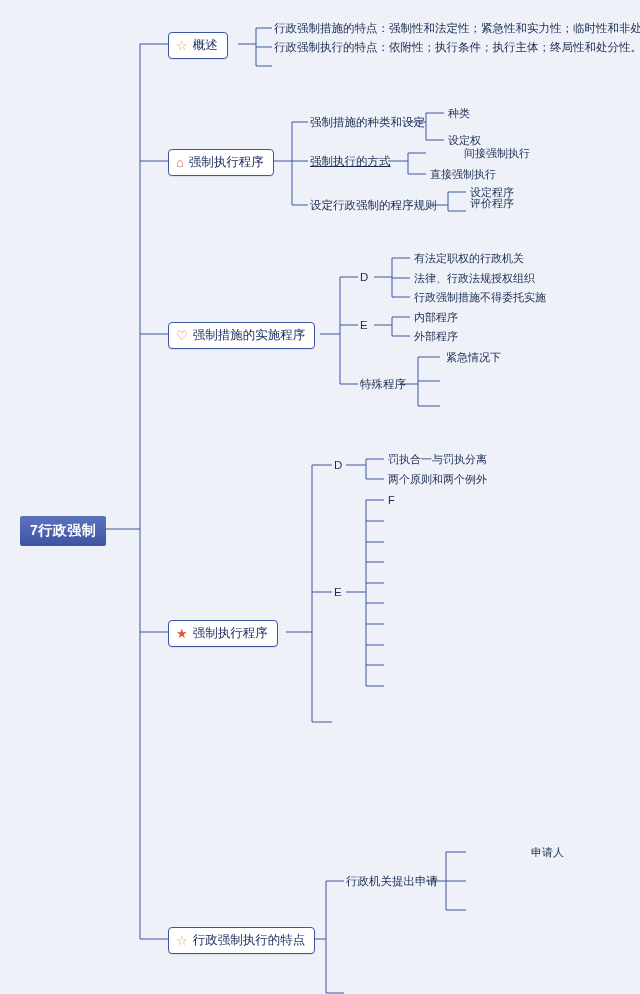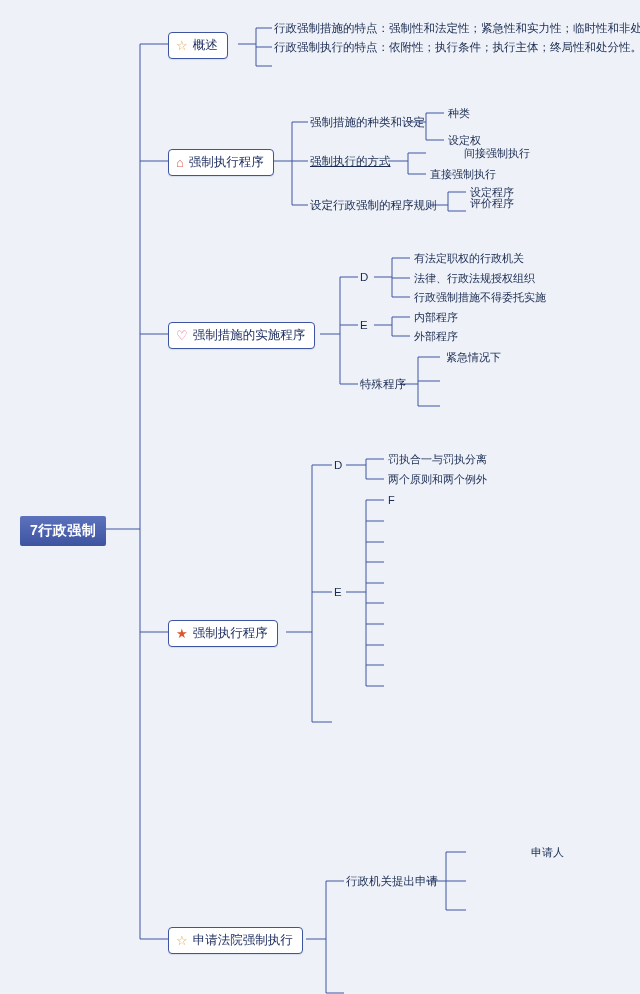--- a/index.html
+++ b/index.html
@@ -227,18 +227,18 @@
     <span>强制执行程序</span>
   </div>
   <div class="node l2" style="left:334px; top:458px;">D</div>
   <div class="node l2" style="left:334px; top:585px;">E</div>
   <div class="node l3" style="left:388px; top:452px;">罚执合一与罚执分离</div>
   <div class="node l3" style="left:388px; top:472px;">两个原则和两个例外</div>
   <div class="node l3" style="left:388px; top:493px;">F</div>
 
   <div class="node l1" style="left:168px; top:927px;">
     <span class="ico ico-star-outline">☆</span>
-    <span>申请法院强制执行</span>
+    <span>行政强制执行的特点</span>
   </div>
   <div class="node l2" style="left:346px; top:874px;">行政机关提出申请</div>
   <div class="node l3" style="left:488px; top:845px;margin-left:43px;">申请人</div>
 
 </div>
 
 </body></html>

